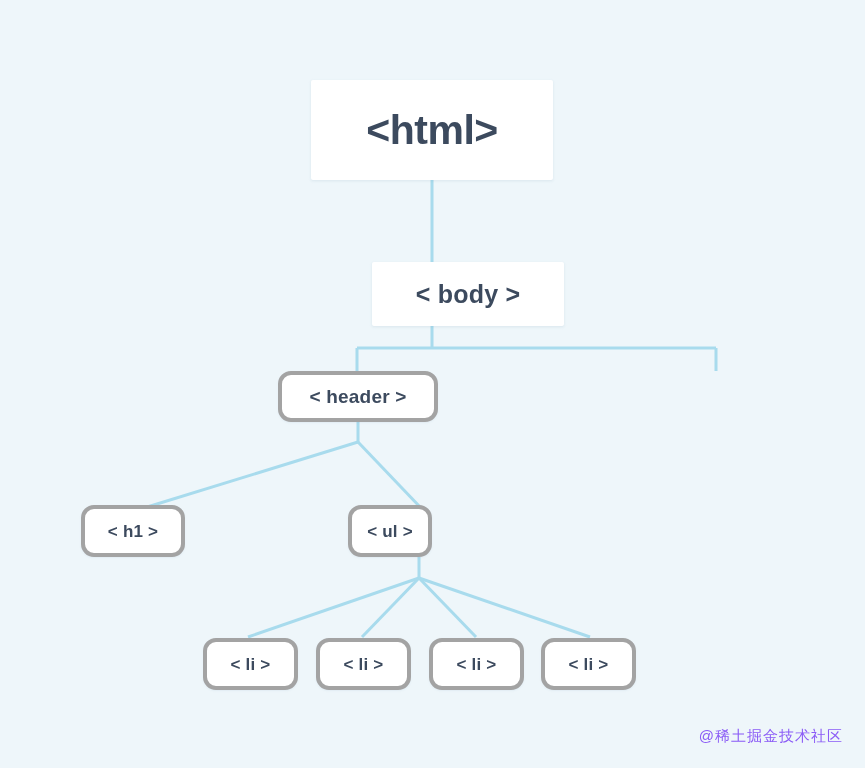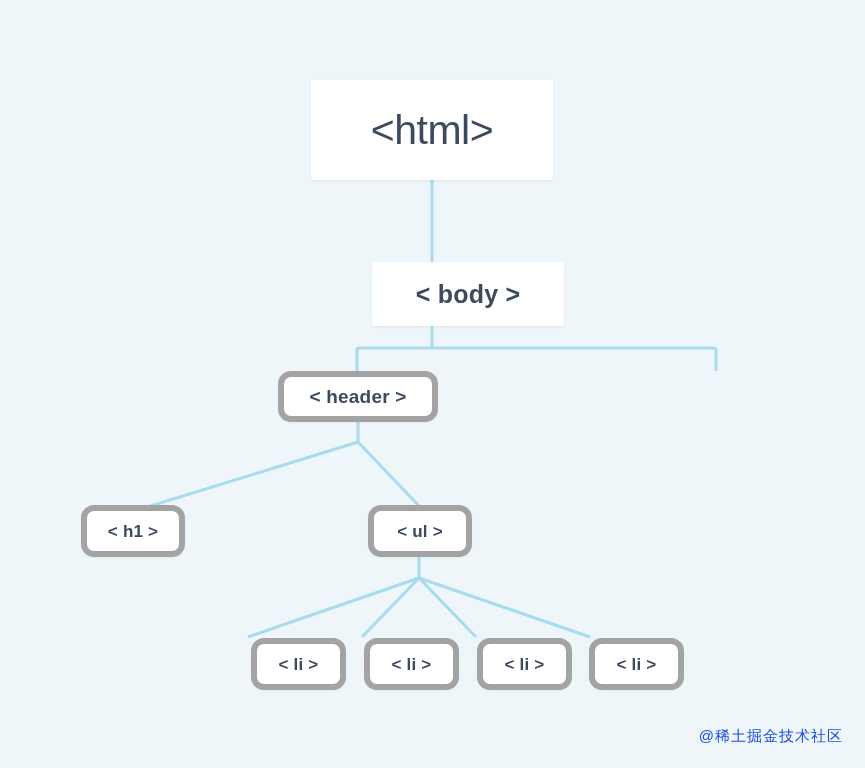--- a/index.html
+++ b/index.html
@@ -38,39 +38,39 @@
     white-space: nowrap;
   }
   
   .node.plain {
     border: none;
     border-radius: 2px;
     box-shadow: 0 1px 3px rgba(120, 160, 185, 0.18);
   }
   
   .node.outlined {
-    border: 6px solid #a3a3a3;
+    border: 4px solid #a3a3a3;
     border-radius: 13px;
     box-shadow: 0 1px 2px rgba(120, 160, 185, 0.10);
   }
   .node-label {
     display: block;
     line-height: 1;
     letter-spacing: 0.2px;
   }
 
   #node-html {
     left: 311px;
     top: 80px;
     width: 242px;
     height: 100px;
   }
   #node-html .node-label {
     font-size: 41px;
-    font-weight: 400;
+    font-weight: 700;
     letter-spacing: -0.5px;
   }
 
   #node-body {
     left: 336px;
     top: 262px;
     width: 192px;
     height: 64px;
     margin-left: 36px;
   }
@@ -101,52 +101,51 @@
     font-weight: 700;
   }
 
   #node-h1 {
     left: 81px;
     top: 505px;
     width: 104px;
     height: 52px;
   }
   #node-ul {
-    left: 368px;
+    left: 348px;
     top: 505px;
-    width: 104px;
+    width: 84px;
     height: 52px;
   }
   #node-h1 .node-label,
   #node-ul .node-label {
     font-size: 17px;
     font-weight: 700;
   }
 
   .node.li-node {
     top: 638px;
     width: 95px;
     height: 52px;
-    margin-left: 48px;
   }
   .node.li-node .node-label {
     font-size: 17px;
     font-weight: 700;
   }
   #node-li-0 { left: 203px; }
   #node-li-1 { left: 316px; }
   #node-li-2 { left: 429px; }
   #node-li-3 { left: 541px; }
 
   #watermark {
     position: absolute;
     right: 22px;
     bottom: 22px;
     font-size: 15px;
-    color: #1d4ed8;
+    color: #8b5cf6;
     letter-spacing: 1px;
     white-space: nowrap;
   }
 </style>
 </head>
 <body>
 
 <div id="diagram-root">
 
   <svg id="connector-layer" viewBox="0 0 865 768" width="865" height="768" xmlns="http://www.w3.org/2000/svg">

